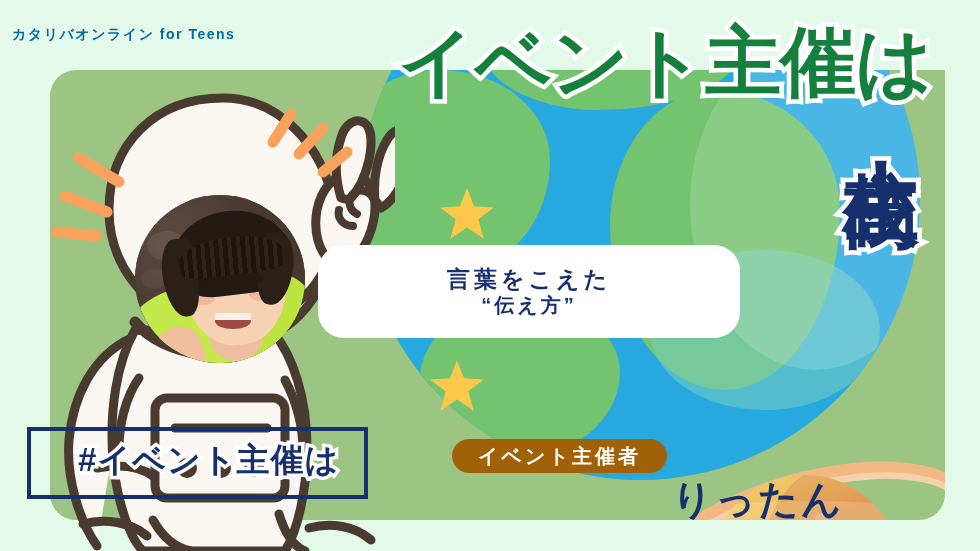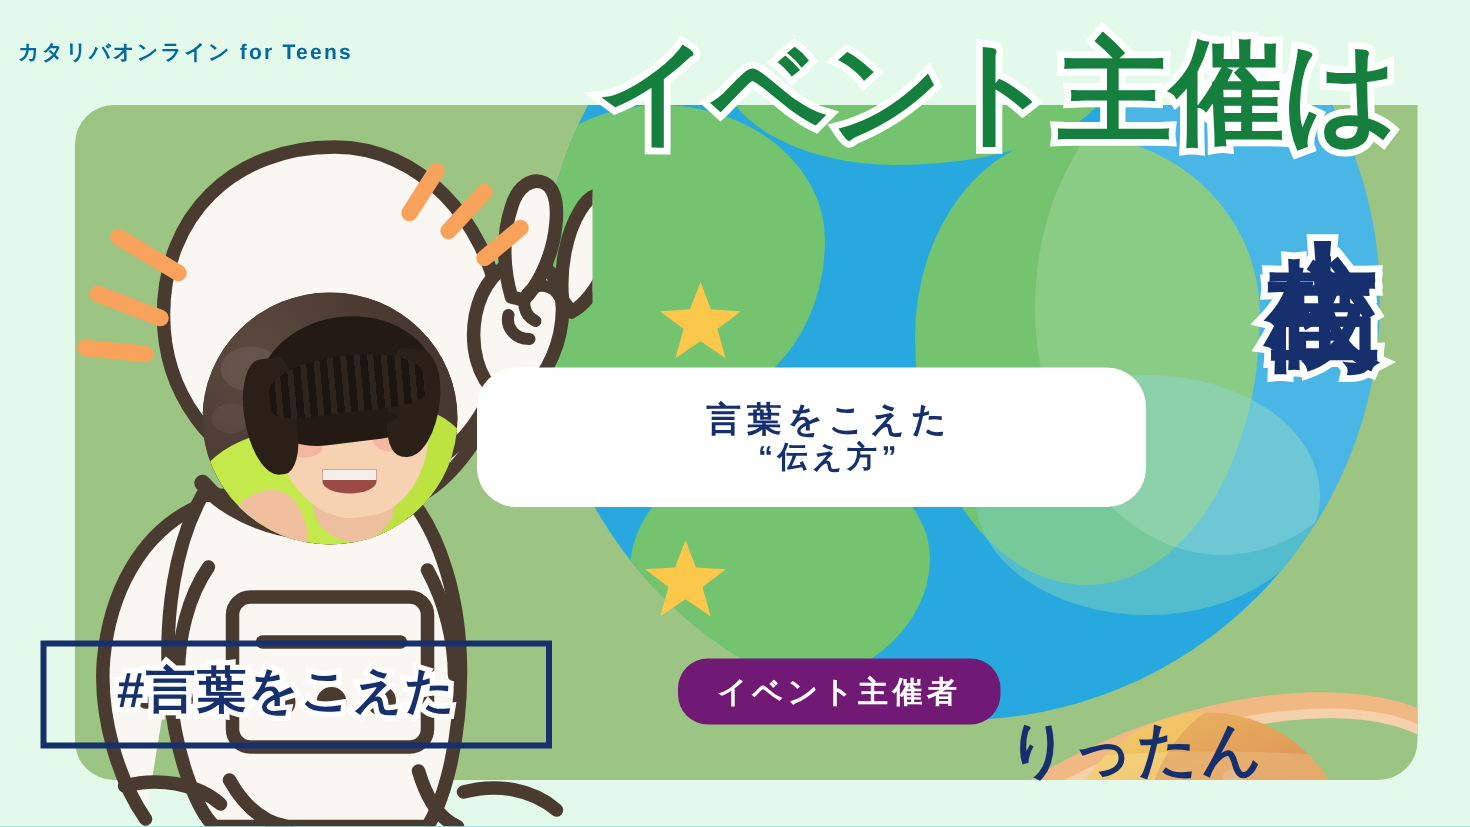--- a/index.html
+++ b/index.html
@@ -166,40 +166,40 @@
     -webkit-text-stroke:9px #ffffff;
     paint-order:stroke fill;
     writing-mode:vertical-rl;
     text-orientation:upright;
   }
 
   
   .quote-box{
     position:absolute;left:318px;top:245px;width:422px;height:93px;
     background:#ffffff;border-radius:26px;z-index:45;
-    display:flex;flex-direction:column;align-items:center;justify-content:center;padding-left:24px;
+    display:flex;flex-direction:column;align-items:center;justify-content:center;
   }
   .quote-l1{font-size:23px;font-weight:700;color:#16306e;letter-spacing:4px;line-height:1.25;}
   .quote-l2{font-size:20px;font-weight:800;color:#16306e;letter-spacing:3px;line-height:1.25;}
 
   
   .hash-frame{
     position:absolute;left:27px;top:427px;width:333px;height:64px;
     border:4px solid #16306e;z-index:46;
   }
   .hash-text{
     position:absolute;left:78px;top:438px;z-index:47;
     font-size:33px;font-weight:900;letter-spacing:1px;color:#16306e;
     -webkit-text-stroke:7px #ffffff;paint-order:stroke fill;white-space:nowrap;
   }
 
   
   .role-pill{
-    position:absolute;left:452px;top:439px;width:215px;height:44px;
-    background:#701a75;border-radius:20px;z-index:48;
+    position:absolute;left:452px;top:439px;width:215px;height:34px;
+    background:#a16207;border-radius:20px;z-index:48;
     display:flex;align-items:center;justify-content:center;
   }
   .role-pill span{color:#fff;font-size:20px;font-weight:700;letter-spacing:3px;}
 
   .nickname{
     position:absolute;left:672px;top:472px;z-index:48;
     font-size:40px;font-weight:700;color:#16306e;letter-spacing:2px;white-space:nowrap;
   }
 </style>
 </head>
@@ -315,20 +315,20 @@
 
   <div class="title-h">イベント主催は</div>
   <div class="title-v">高校生！</div>
 
   <div class="quote-box">
     <div class="quote-l1">言葉をこえた</div>
     <div class="quote-l2">“伝え方”</div>
   </div>
 
   <div class="hash-frame"></div>
-  <div class="hash-text">#言葉をこえた</div>
+  <div class="hash-text">#イベント主催は</div>
 
   <div class="role-pill">
     <span>イベント主催者</span>
   </div>
   <div class="nickname">りったん</div>
 
 </div>
 
 </body></html>

